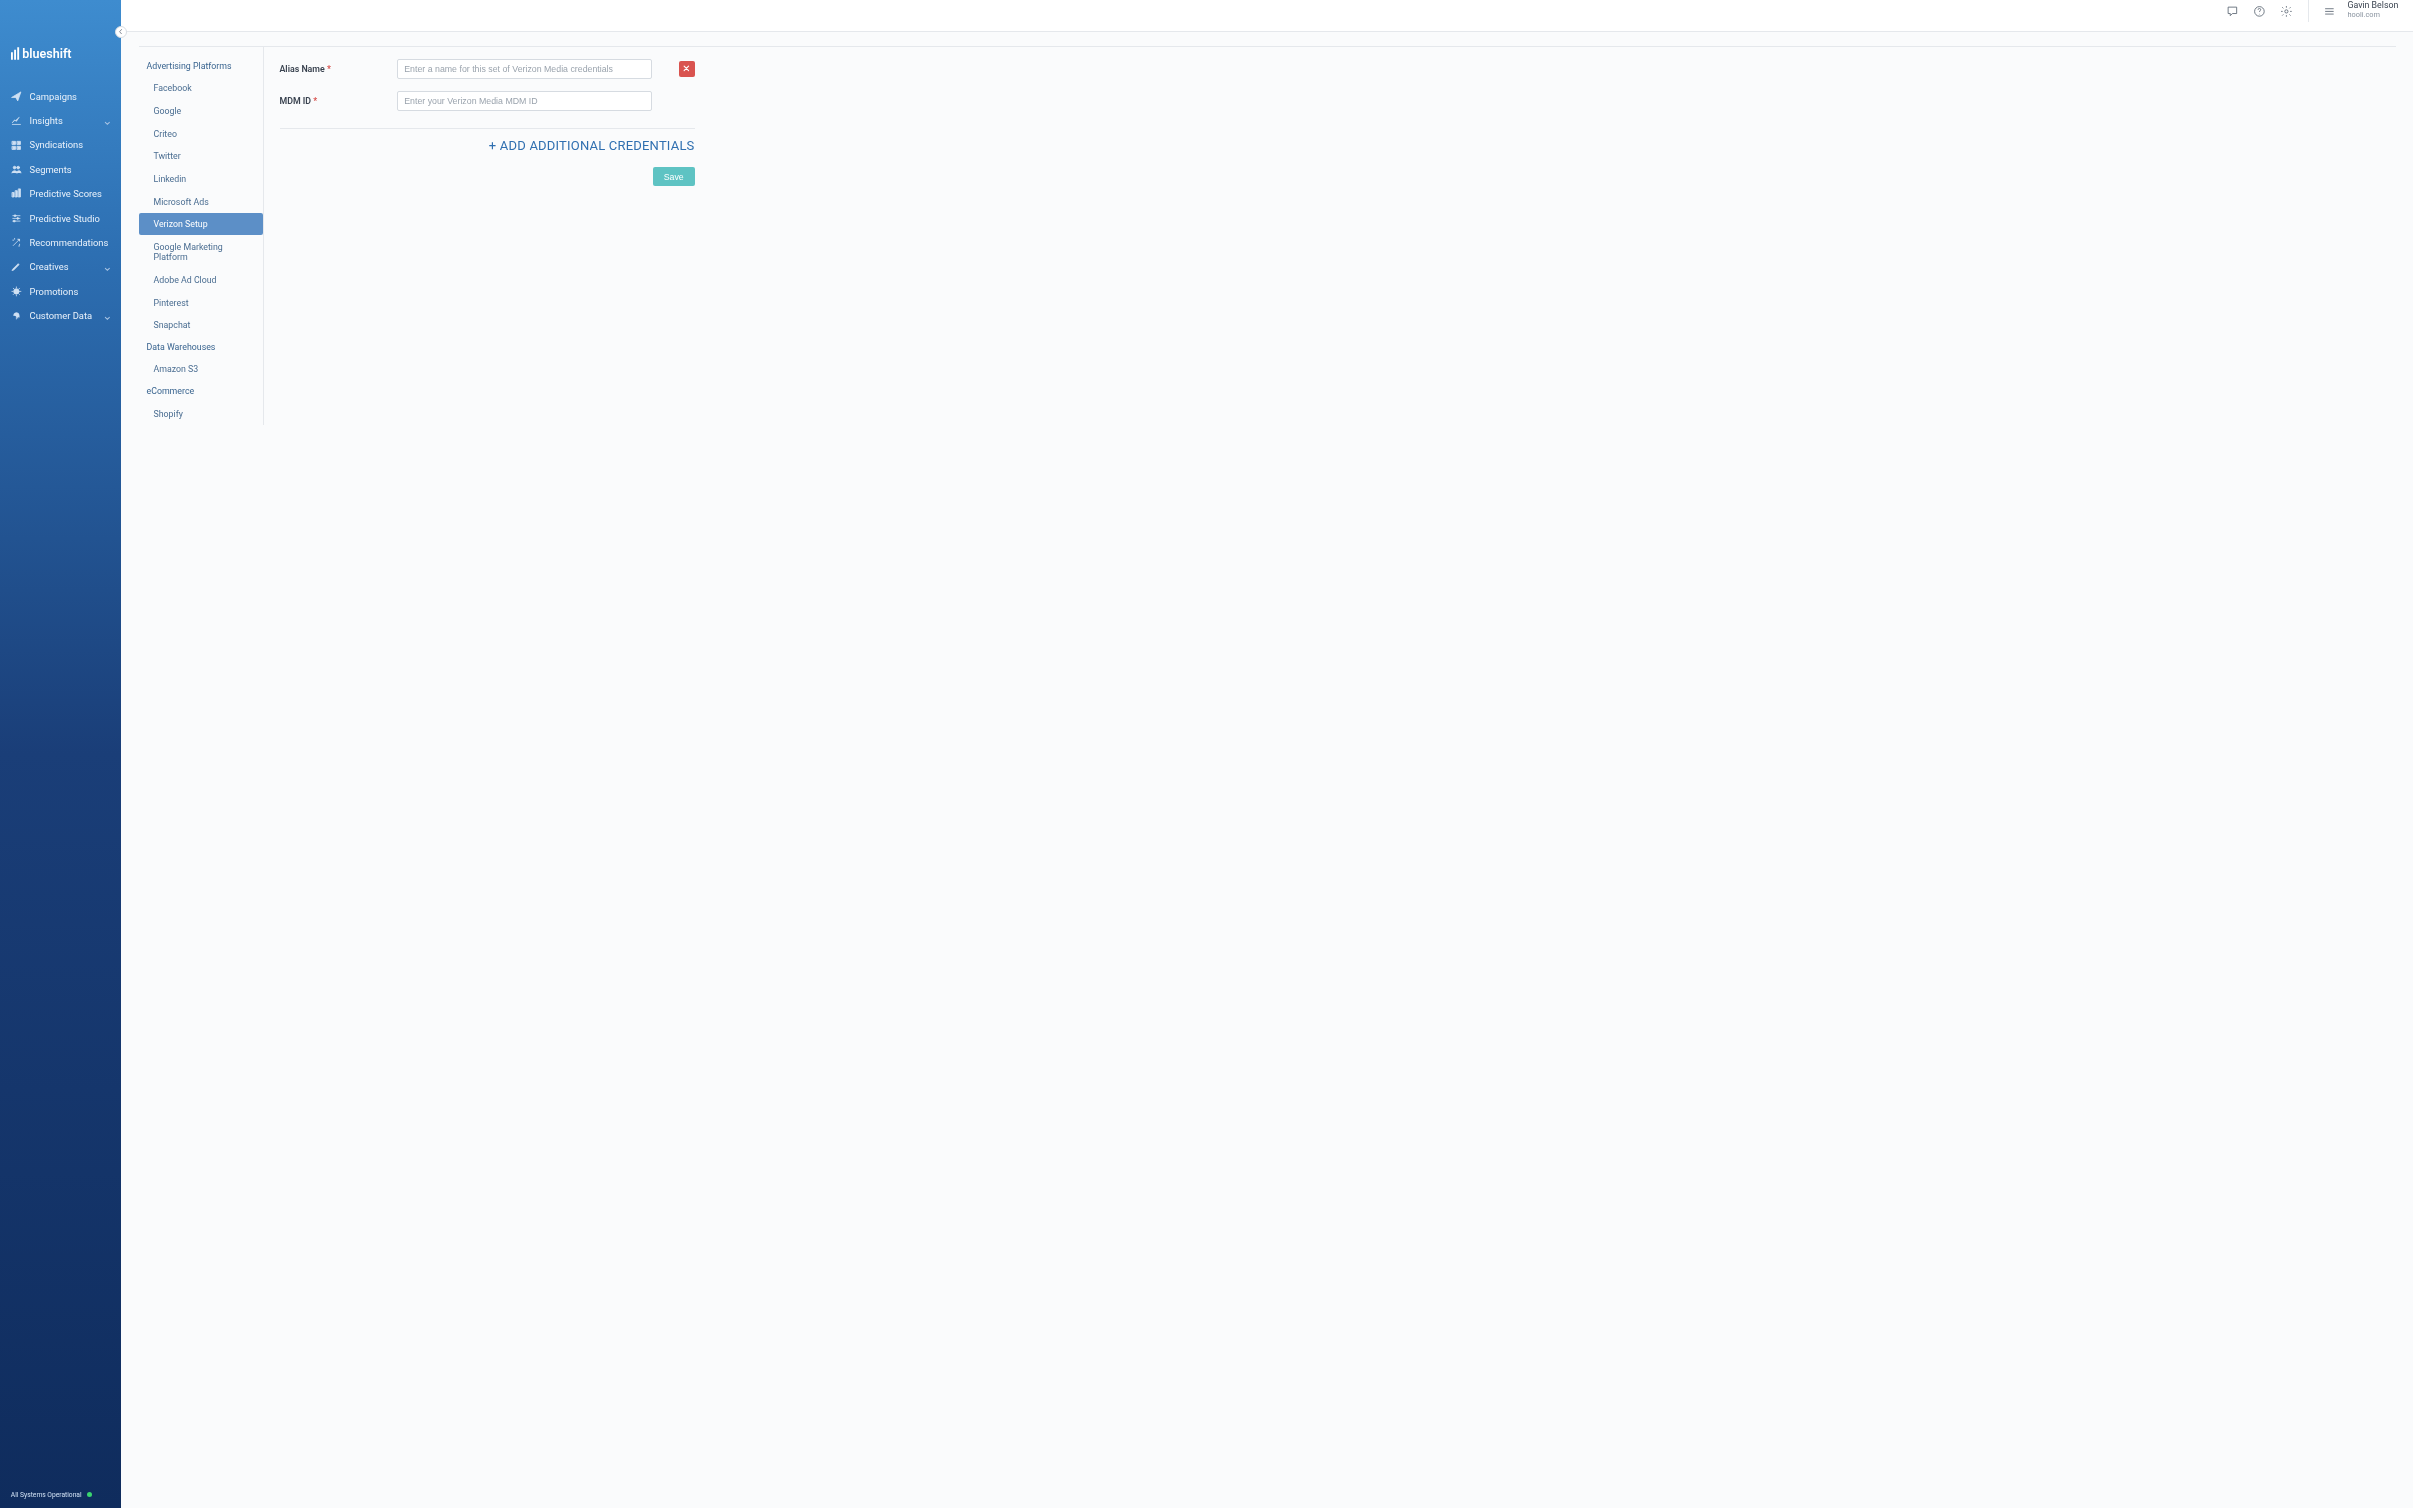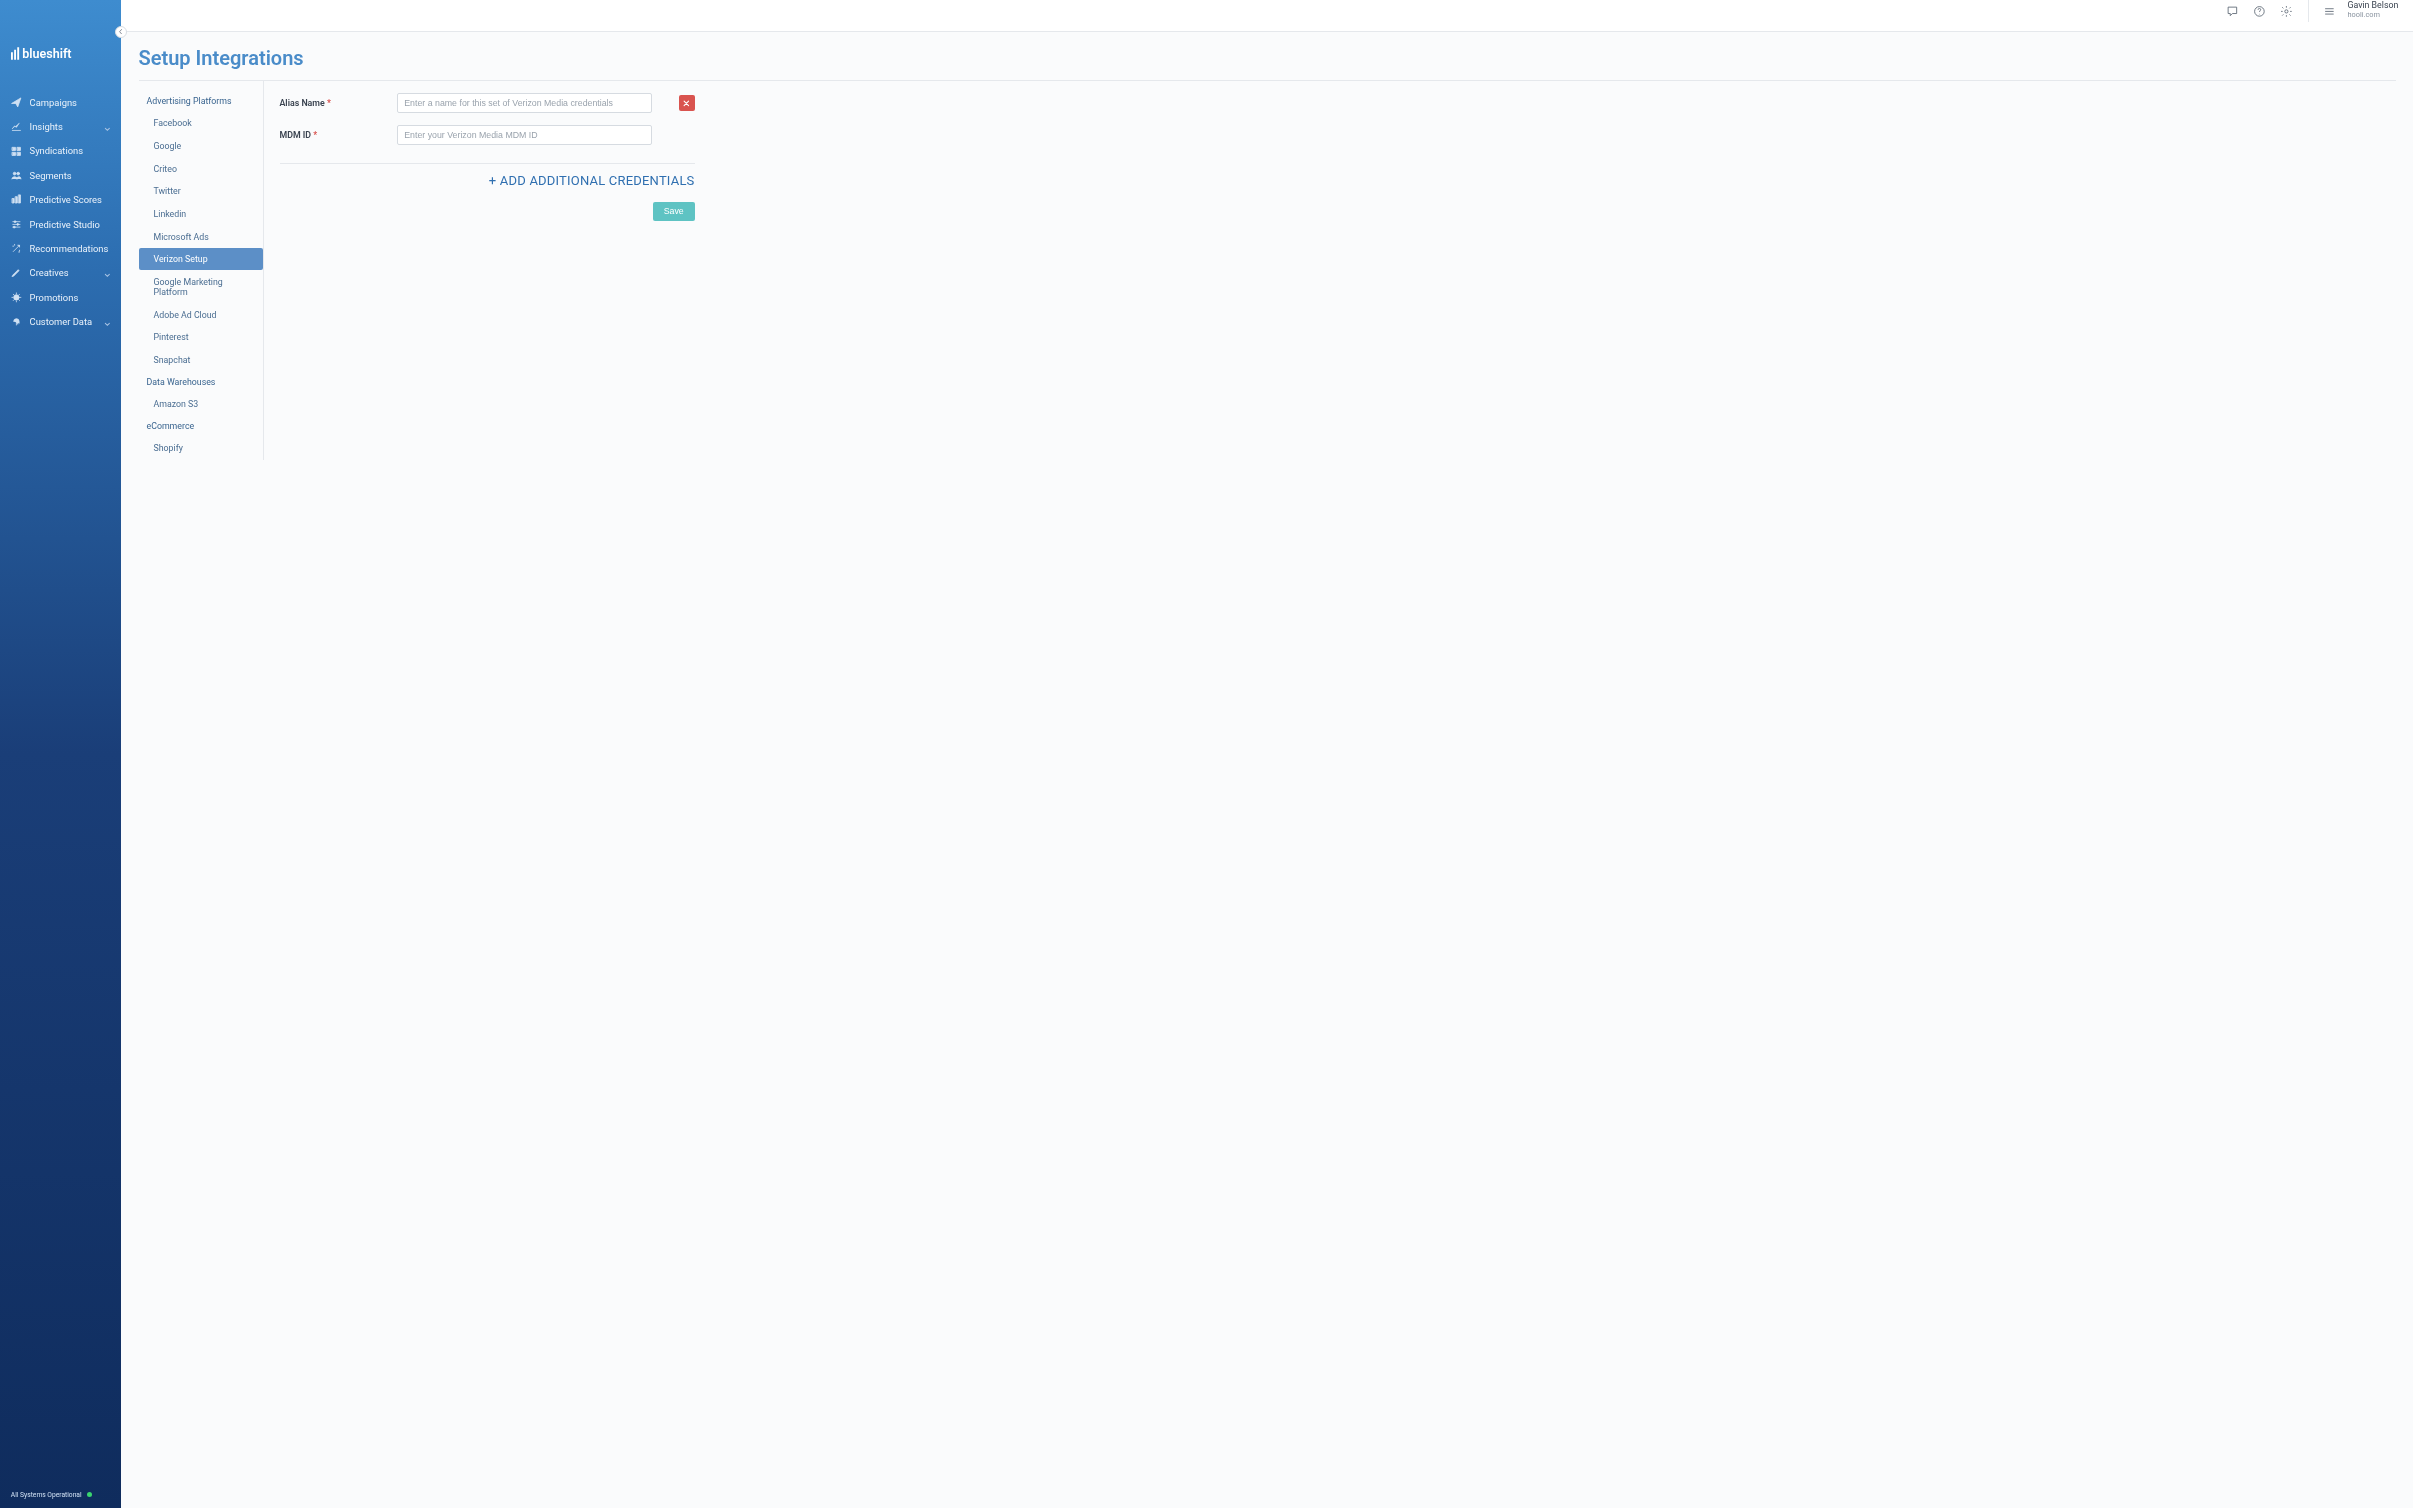--- a/index.html
+++ b/index.html
@@ -33,21 +33,21 @@
   border-radius: 50%;
   background: #fff;
   border: 0.7px solid #d8dde3;
   display: flex;
   align-items: center;
   justify-content: center;
   cursor: pointer;
   color: #6b7280;
   font-size: 6.7px;
 }
-.nav { list-style: none; margin-top: 21px; }
+.nav { list-style: none; margin-top: 15px; }
 .nav-item {
   display: flex;
   align-items: center;
   padding: 6.7px 10.8px;
   font-size: 9.4px;
   color: #eaf2fb;
   cursor: pointer;
   gap: 8px;
 }
 .nav-icon { width: 10.8px; height: 10.8px; flex-shrink: 0; display: inline-flex; align-items: center; justify-content: center; }
@@ -364,21 +364,20 @@
           <line x1="4" y1="17" x2="20" y2="17"></line>
         </svg>
     </div>
     <div class="user-block">
       <span class="user-name">Gavin Belson</span>
       <span class="user-org">hooli.com</span>
     </div>
   </header>
 
   <div class="content">
-    <h1 class="page-title">Setup Integrations</h1>
 
     <div class="panel">
 
       <nav class="subnav">
 
       <div class="subnav-group-title">Advertising Platforms</div>
           <div class="subnav-item">Facebook</div>
           <div class="subnav-item">Google</div>
           <div class="subnav-item">Criteo</div>
           <div class="subnav-item">Twitter</div>

